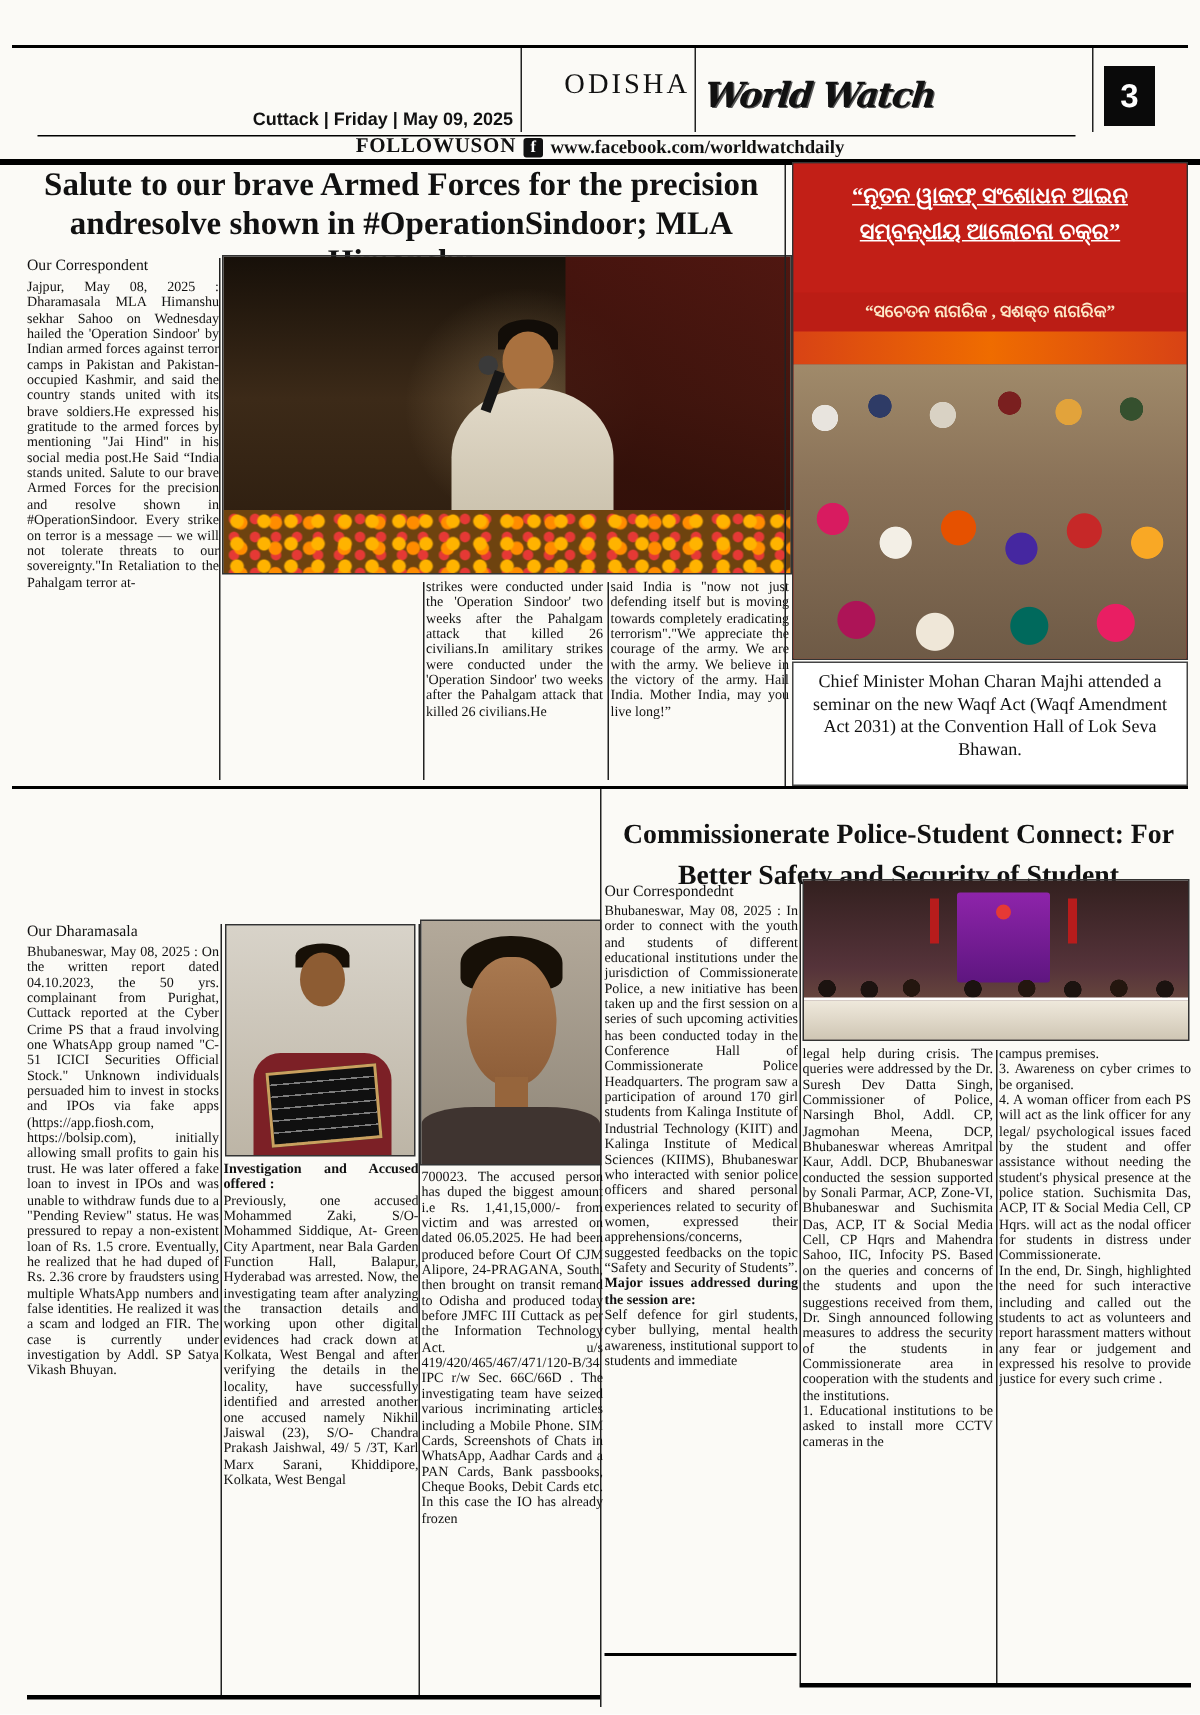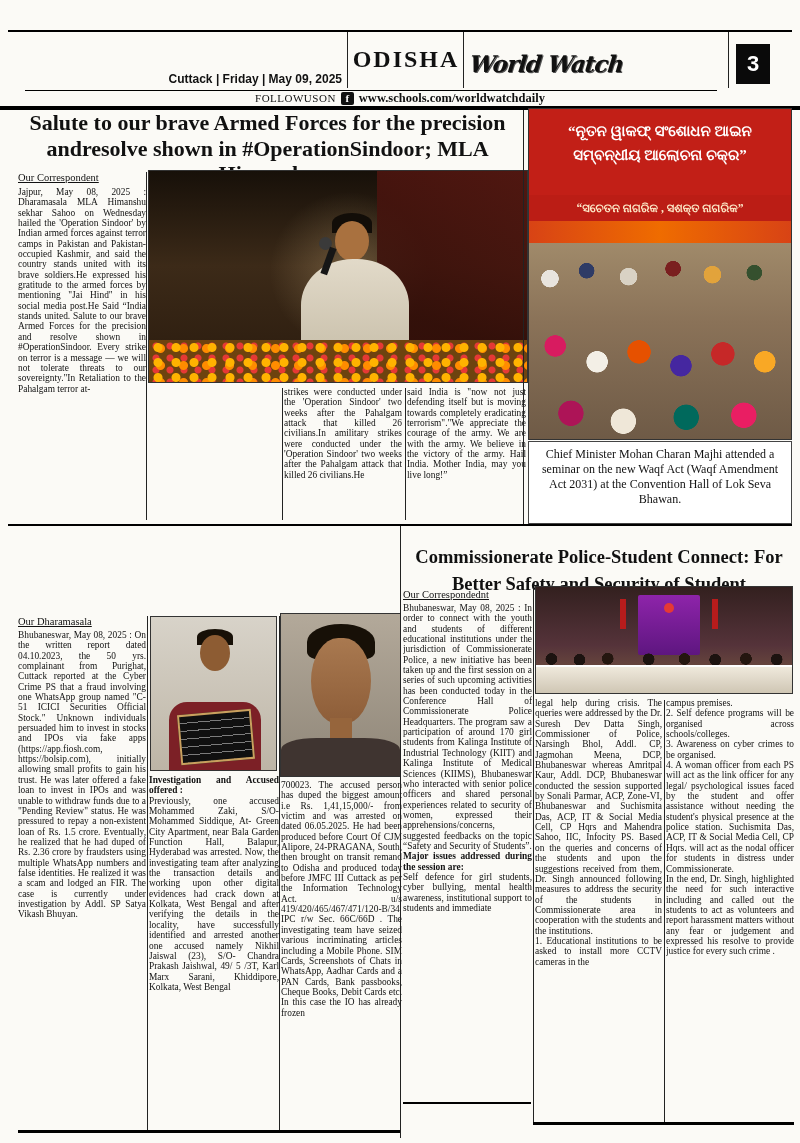--- a/index.html
+++ b/index.html
@@ -2,35 +2,35 @@
 <html><head>
 <meta charset="utf-8">
 <style>
   html,body{margin:0;padding:0;background:#ffffff;}
   .page{position:relative;width:800px;height:1143px;background:#fbfaf6;color:#111;
         font-family:"Liberation Serif","DejaVu Serif",serif;overflow:hidden;margin:0 auto;}
   .abs{position:absolute;}
   .rule-h{position:absolute;background:#000;}
   .rule-v{position:absolute;background:#222;width:1px;}
   .dateline{font-family:"Liberation Sans",sans-serif;font-weight:bold;font-size:12px;text-align:right;}
-  .edition{font-size:24px;font-weight:bold;letter-spacing:2px;text-align:center;}
+  .edition{font-size:19px;font-weight:normal;letter-spacing:2px;text-align:right;}
   .masthead{font-family:"DejaVu Serif",serif;font-style:italic;font-weight:bold;font-size:23px;
             transform:skewX(-6deg);letter-spacing:-1px;text-shadow:1px 1px 0 #555;}
   .pagebox{background:#0a0a0a;color:#fff;font-family:"Liberation Sans",sans-serif;font-weight:bold;
            font-size:22px;text-align:center;line-height:40px;}
   .followrow{display:flex;align-items:center;justify-content:center;gap:5px;}
-  .follow-label{font-weight:normal;font-size:11px;letter-spacing:.5px;text-align:right;}
+  .follow-label{font-weight:bold;font-size:14px;letter-spacing:.5px;text-align:right;}
   .fb{width:13px;height:13px;background:#111;color:#fff;font-family:"Liberation Serif",serif;
       font-weight:bold;font-size:11px;text-align:center;line-height:13px;border-radius:2px;}
   .fburl{font-weight:bold;font-size:12.5px;}
   .headline{font-weight:bold;text-align:center;}
   .h1{font-size:22px;line-height:1.16;}
   .h2{font-size:16px;line-height:1.55;}
   .h3{font-size:18.5px;line-height:1.45;}
-  .byline{font-size:10.5px;text-decoration:underline;}
+  .byline{font-size:10.5px;}
   .coltext{font-size:9.4px;line-height:1.1;text-align:justify;overflow:hidden;}
   .coltext p{margin:0;}
   .bold-head{font-weight:bold;}
   .caption{font-size:12px;text-align:center;line-height:1.25;border:1px solid #444;
            padding:5px 7px;box-sizing:border-box;background:#fff;}
   .photo{overflow:hidden;border:1px solid #333;box-sizing:border-box;}
   
   .p1{background:linear-gradient(180deg,#171009 0%,#3c2a18 45%,#2a1b0e 100%);}
   .p1-drape{position:absolute;right:0;top:0;width:150px;height:100%;
             background:linear-gradient(200deg,#5a1812 0%,#330d08 70%);opacity:.85;}
@@ -43,21 +43,21 @@
   .p1-mic{position:absolute;left:176px;top:76px;width:7px;height:28px;background:#161616;transform:rotate(20deg);}
   .p1-michead{position:absolute;left:170px;top:66px;width:13px;height:13px;border-radius:50%;background:#3a3a3a;}
   .p1-flowers{position:absolute;left:0;bottom:0;width:100%;height:42px;background-color:#6e430f;
       background-image:radial-gradient(circle,#ffb300 4px,transparent 5px),
                        radial-gradient(circle,#ff8c00 4px,transparent 5px),
                        radial-gradient(circle,#e53935 3px,transparent 4px);
       background-size:18px 15px,23px 17px,14px 12px;}
   
   .wq{background:#c21f17;}
   .wq-banner{position:absolute;left:0;top:0;width:100%;height:86px;background:#c21f17;color:#fff;
-             font-weight:bold;font-size:15px;text-align:center;line-height:1.6;padding-top:10px;box-sizing:border-box;}
+             font-weight:bold;font-size:15px;text-align:center;line-height:1.6;padding-top:10px;box-sizing:border-box;text-decoration:underline;}
   .wq-tag{position:absolute;left:0;top:86px;width:100%;height:26px;background:#bb1d15;color:#fde9c8;
           font-weight:bold;font-size:11.5px;text-align:center;line-height:26px;}
   .wq-strip{position:absolute;left:0;top:112px;width:100%;height:22px;
             background:linear-gradient(90deg,#d84315,#ef6c00 50%,#d84315);}
   .wq-crowd{position:absolute;left:0;top:134px;width:100%;height:198px;
       background-color:#8a7258;
       background-image:
         radial-gradient(circle 9px at 8% 18%,#e8e4de 95%,transparent),
         radial-gradient(circle 8px at 22% 14%,#2e3b66 95%,transparent),
         radial-gradient(circle 9px at 38% 17%,#d9d2c4 95%,transparent),
@@ -119,21 +119,21 @@
   <div class="abs edition" style="left:352px;top:46px;width:108px;">ODISHA</div>
   <div class="abs masthead" style="left:470px;top:50px;width:170px;">World Watch</div>
   <div class="rule-v" style="left:347px;top:32px;height:56px;"></div>
   <div class="rule-v" style="left:463px;top:32px;height:56px;"></div>
   <div class="rule-v" style="left:728px;top:32px;height:56px;"></div>
   <div class="abs pagebox" style="left:736px;top:44px;width:34px;height:40px;">3</div>
   <div class="rule-h" style="left:25px;top:90px;width:692px;height:1px;"></div>
   <div class="abs followrow" style="left:180px;top:91px;width:440px;height:14px;">
     <span class="follow-label">FOLLOWUSON</span>
     <span class="fb">f</span>
-    <span class="fburl">www.schools.com/worldwatchdaily</span>
+    <span class="fburl">www.facebook.com/worldwatchdaily</span>
   </div>
   <div class="rule-h" style="left:0;top:106px;width:800px;height:4px;"></div>
 
   <div class="abs headline h1" style="left:15px;top:110px;width:505px;">Salute to our brave Armed Forces for the precision andresolve shown in #OperationSindoor; MLA Himanshu</div>
   <div class="abs byline" style="left:18px;top:172px;width:128px;">Our Correspondent</div>
   <div class="abs coltext" style="left:18px;top:187px;width:128px;height:333px;">Jajpur, May 08, 2025 : Dharamasala MLA Himanshu sekhar Sahoo on Wednesday hailed the 'Operation Sindoor' by Indian armed forces against terror camps in Pakistan and Pakistan-occupied Kashmir, and said the country stands united with its brave soldiers.He expressed his gratitude to the armed forces by mentioning "Jai Hind" in his social media post.He Said “India stands united. Salute to our brave Armed Forces for the precision and resolve shown in #OperationSindoor. Every strike on terror is a message — we will not tolerate threats to our sovereignty."In Retaliation to the Pahalgam terror at-</div>
 
   <div class="abs photo p1" style="left:148px;top:170px;width:380px;height:213px;">
     <div class="p1-glow"></div>
     <div class="p1-drape"></div>
@@ -207,21 +207,20 @@
     <div class="cf-heads"></div>
     <div class="cf-table"></div>
   </div>
 
   <div class="abs coltext" style="left:535px;top:698px;width:127px;height:420px;">
     <p>legal help during crisis. The queries were addressed by the Dr. Suresh Dev Datta Singh, Commissioner of Police, Narsingh Bhol, Addl. CP, Jagmohan Meena, DCP, Bhubaneswar whereas Amritpal Kaur, Addl. DCP, Bhubaneswar conducted the session supported by Sonali Parmar, ACP, Zone-VI, Bhubaneswar and Suchismita Das, ACP, IT &amp; Social Media Cell, CP Hqrs and Mahendra Sahoo, IIC, Infocity PS. Based on the queries and concerns of the students and upon the suggestions received from them, Dr. Singh announced following measures to address the security of the students in Commissionerate area in cooperation with the students and the institutions.</p>
     <p>1. Educational institutions to be asked to install more CCTV cameras in the</p>
   </div>
   <div class="abs coltext" style="left:666px;top:698px;width:128px;height:436px;">
     <p>campus premises.</p>
-    <p>2. Self defence programs will be organised across schools/colleges.</p>
     <p>3. Awareness on cyber crimes to be organised.</p>
     <p>4. A woman officer from each PS will act as the link officer for any legal/ psychological issues faced by the student and offer assistance without needing the student's physical presence at the police station.  Suchismita Das, ACP, IT &amp; Social Media Cell, CP Hqrs. will act as the nodal officer for students in distress under Commissionerate.</p>
     <p>In the end, Dr. Singh, highlighted the need for such interactive including and called out the students to act as volunteers and report harassment matters without any fear or judgement and expressed his resolve to provide justice for every such crime .</p>
   </div>
   <div class="rule-v" style="left:533px;top:588px;height:534px;"></div>
   <div class="rule-v" style="left:664px;top:700px;height:422px;"></div>
   <div class="rule-h" style="left:403px;top:1102px;width:128px;height:2px;"></div>
   <div class="rule-h" style="left:533px;top:1122px;width:261px;height:3px;"></div>
 
 </div>

